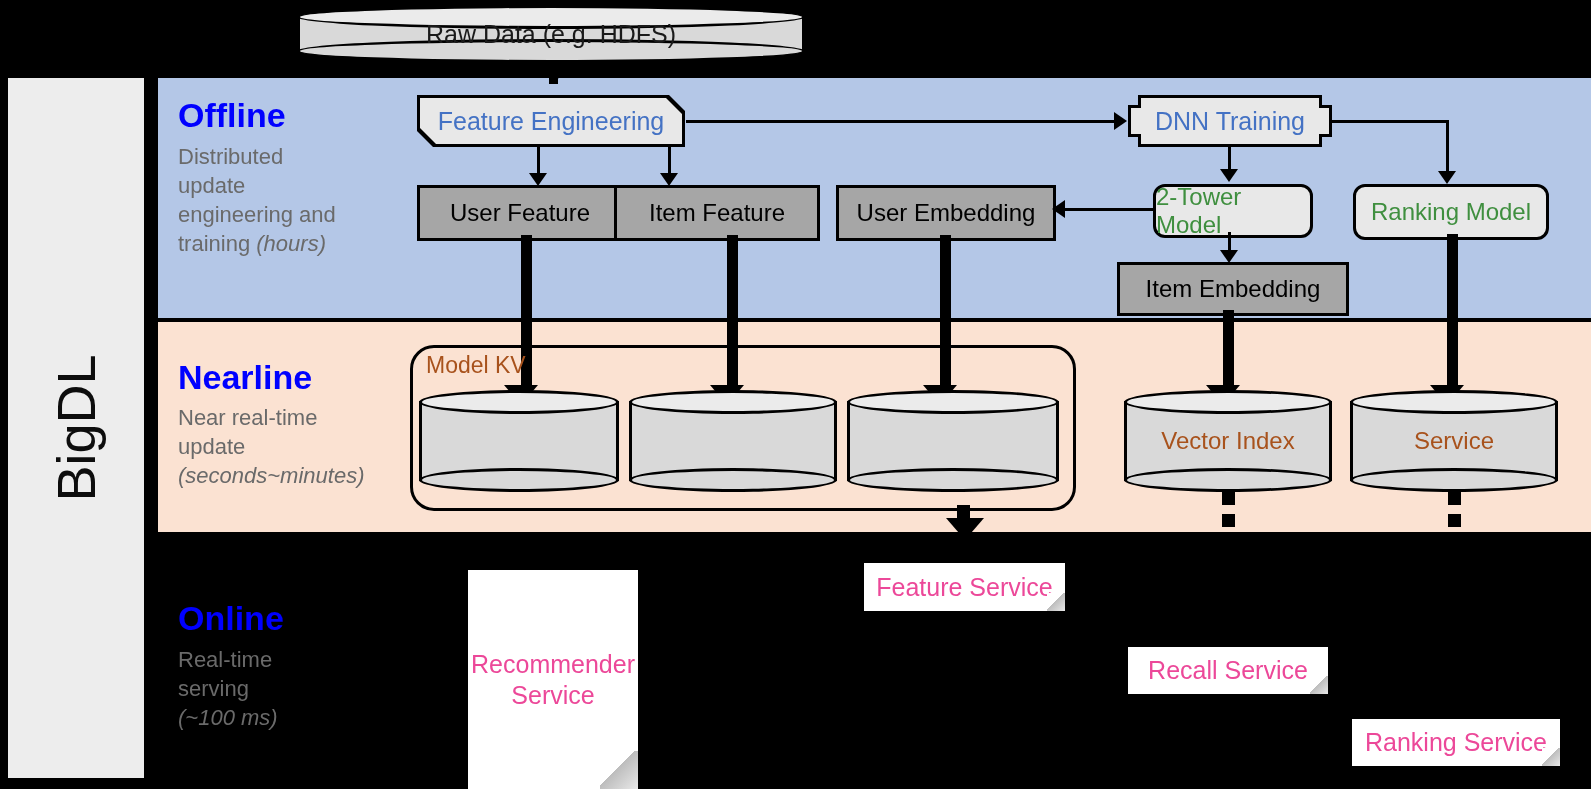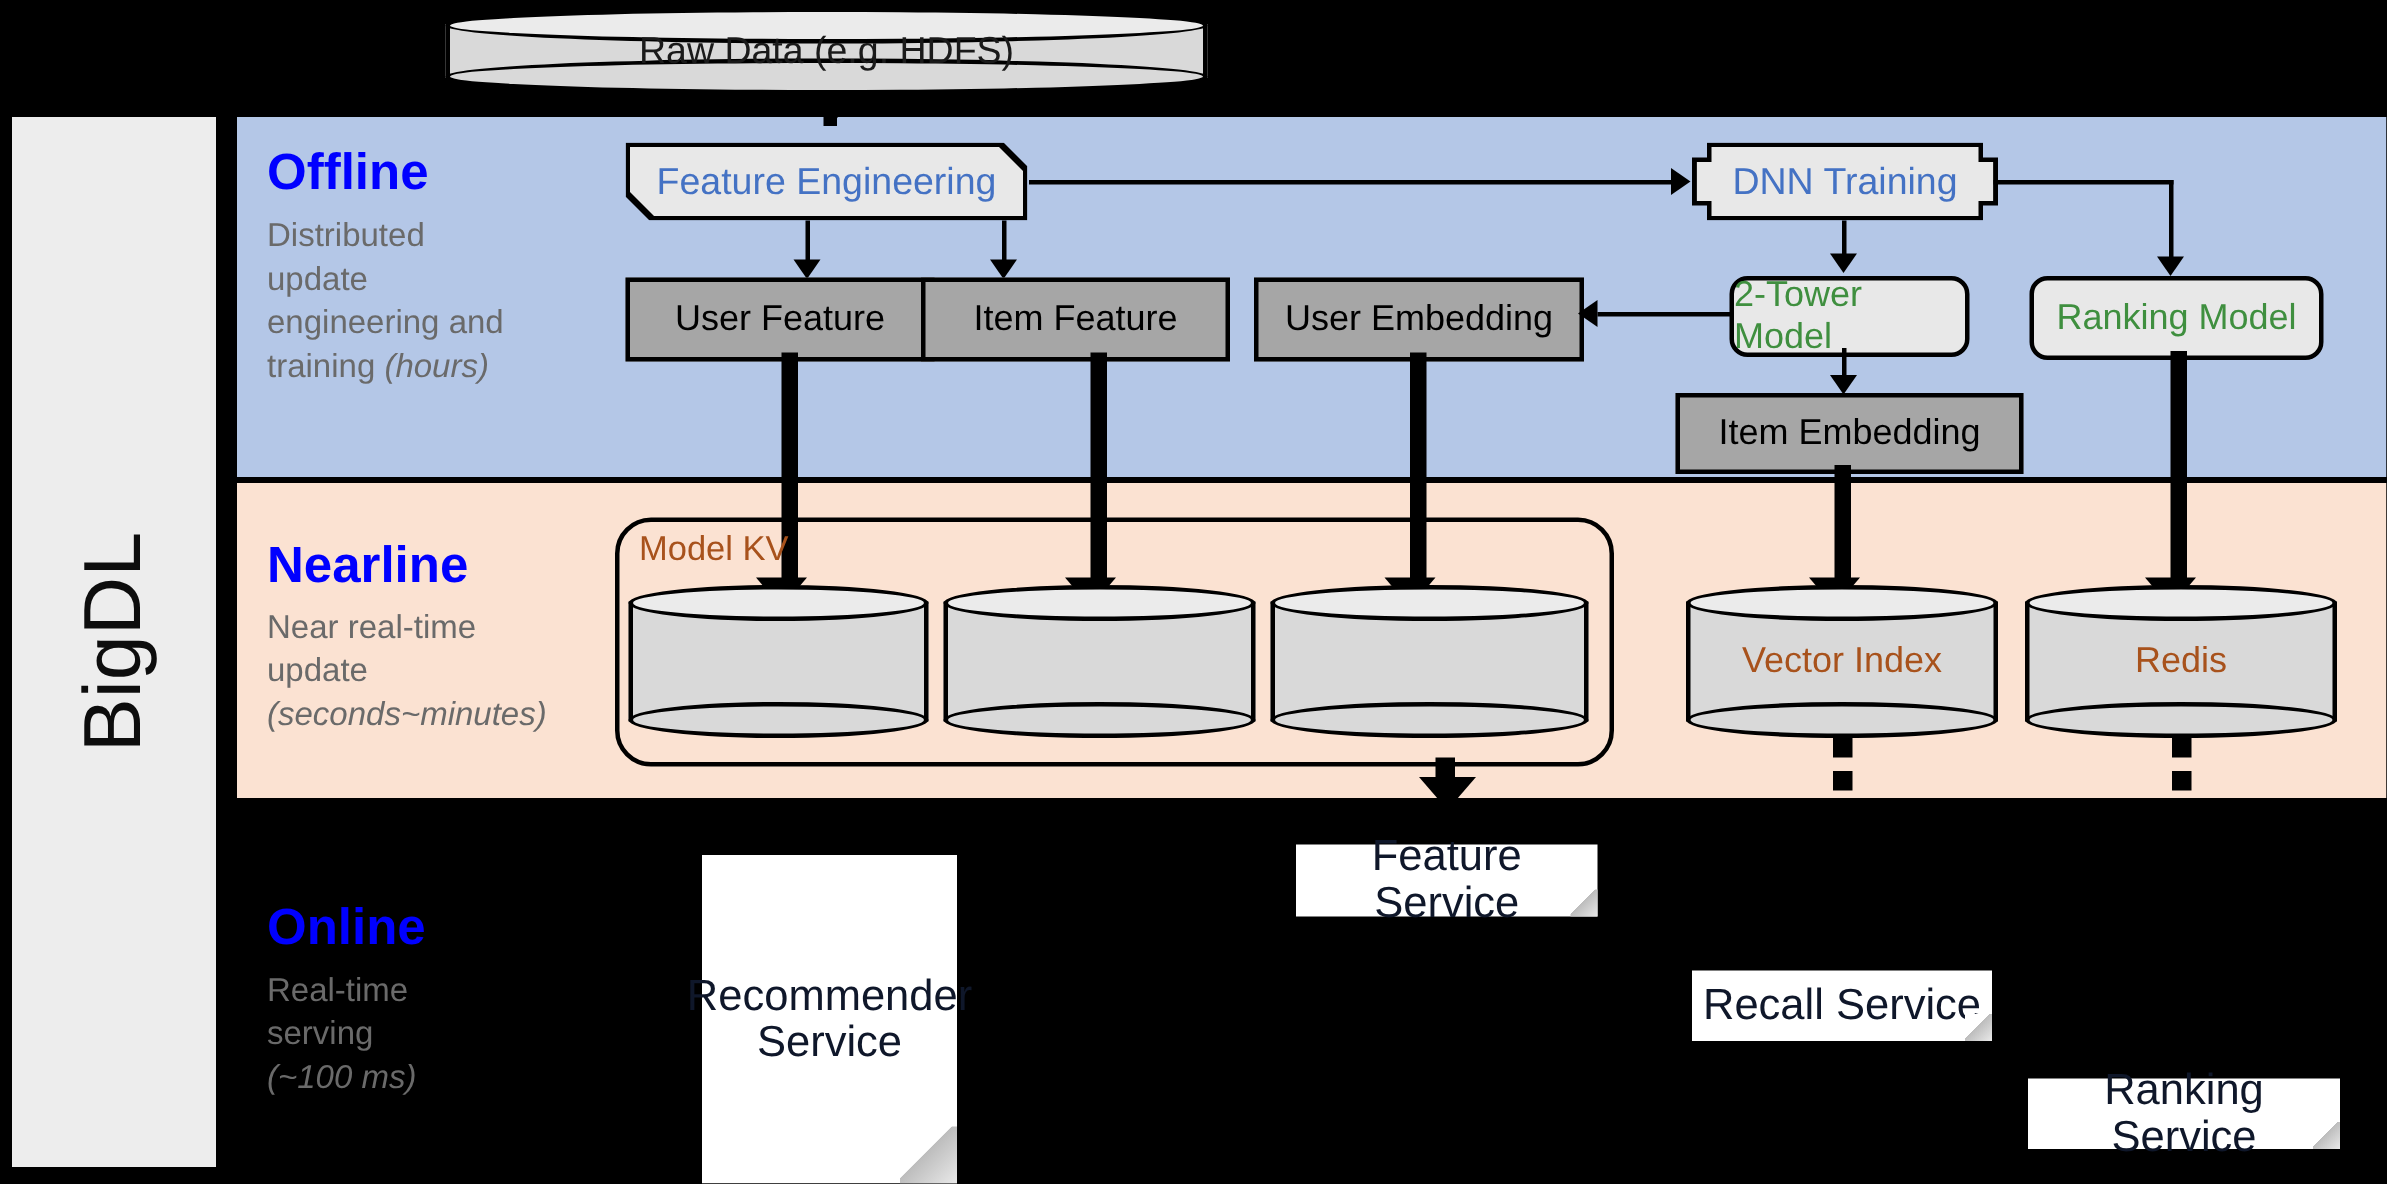--- a/index.html
+++ b/index.html
@@ -64,21 +64,21 @@
 
   
   .redis{position:absolute;border:3px solid #000;border-radius:24px;background:transparent;}
   .redis-label{position:absolute;color:#a8521c;font-size:23px;}
 
   
   .doc{position:absolute;background:#fff;}
   .doc .fold{position:absolute;right:0;bottom:0;width:18px;height:18px;
       background:linear-gradient(135deg,#fff 0%,#fff 45%,#bdbdbd 46%,#e9e9e9 100%);}
   .doc .txt{position:absolute;left:0;right:0;top:0;bottom:0;display:flex;align-items:center;
-      justify-content:center;text-align:center;color:#0f172a;font-size:29px;line-height:31px;border-radius:18px;}
+      justify-content:center;text-align:center;color:#ec4899;font-size:25px;line-height:31px;border-radius:18px;}
   .doc-big .fold{width:38px;height:38px;}
 
   
   .thin-v{position:absolute;width:0;border-left:3px solid #000;}
   .thin-h{position:absolute;height:0;border-top:3px solid #000;}
   .head-d{position:absolute;width:0;height:0;border-left:9px solid transparent;
       border-right:9px solid transparent;border-top:13px solid #000;}
   .head-l{position:absolute;width:0;height:0;border-top:9px solid transparent;
       border-bottom:9px solid transparent;border-right:13px solid #000;}
   .head-r{position:absolute;width:0;height:0;border-top:9px solid transparent;
@@ -222,21 +222,21 @@
   <div class="cyl" style="left:1124px;top:390px;width:208px;height:102px;">
     <div class="body"></div>
     <div class="bot"></div>
     <div class="top"></div>
     <div class="lbl brown-t">Vector Index</div>
   </div>
   <div class="cyl" style="left:1350px;top:390px;width:208px;height:102px;">
     <div class="body"></div>
     <div class="bot"></div>
     <div class="top"></div>
-    <div class="lbl brown-t">Redis</div>
+    <div class="lbl brown-t">Service</div>
   </div>
 
   <div class="sq" style="left:1222px;top:492px;"></div>
   <div class="sq" style="left:1222px;top:514px;"></div>
   <div class="sq" style="left:1448px;top:492px;"></div>
   <div class="sq" style="left:1448px;top:514px;"></div>
 
   <div class="sq" style="left:957px;top:505px;"></div>
   <div class="fat-head" style="left:946px;top:518px;border-top-width:22px;border-left-width:19px;border-right-width:19px;"></div>
 

